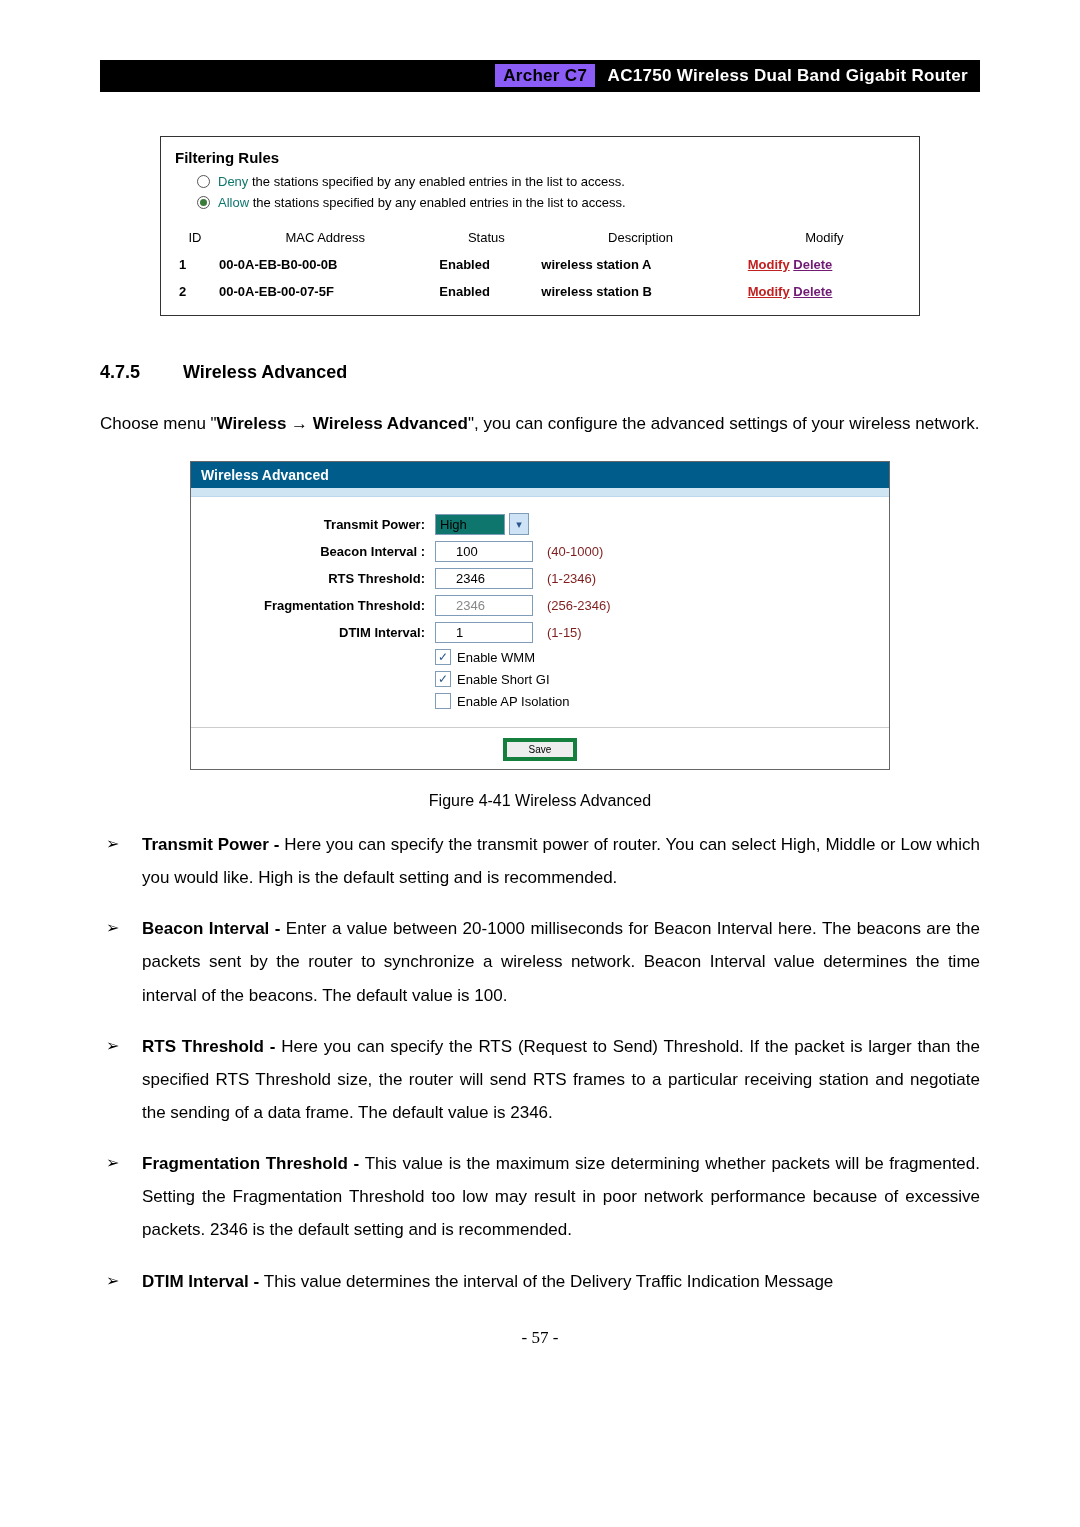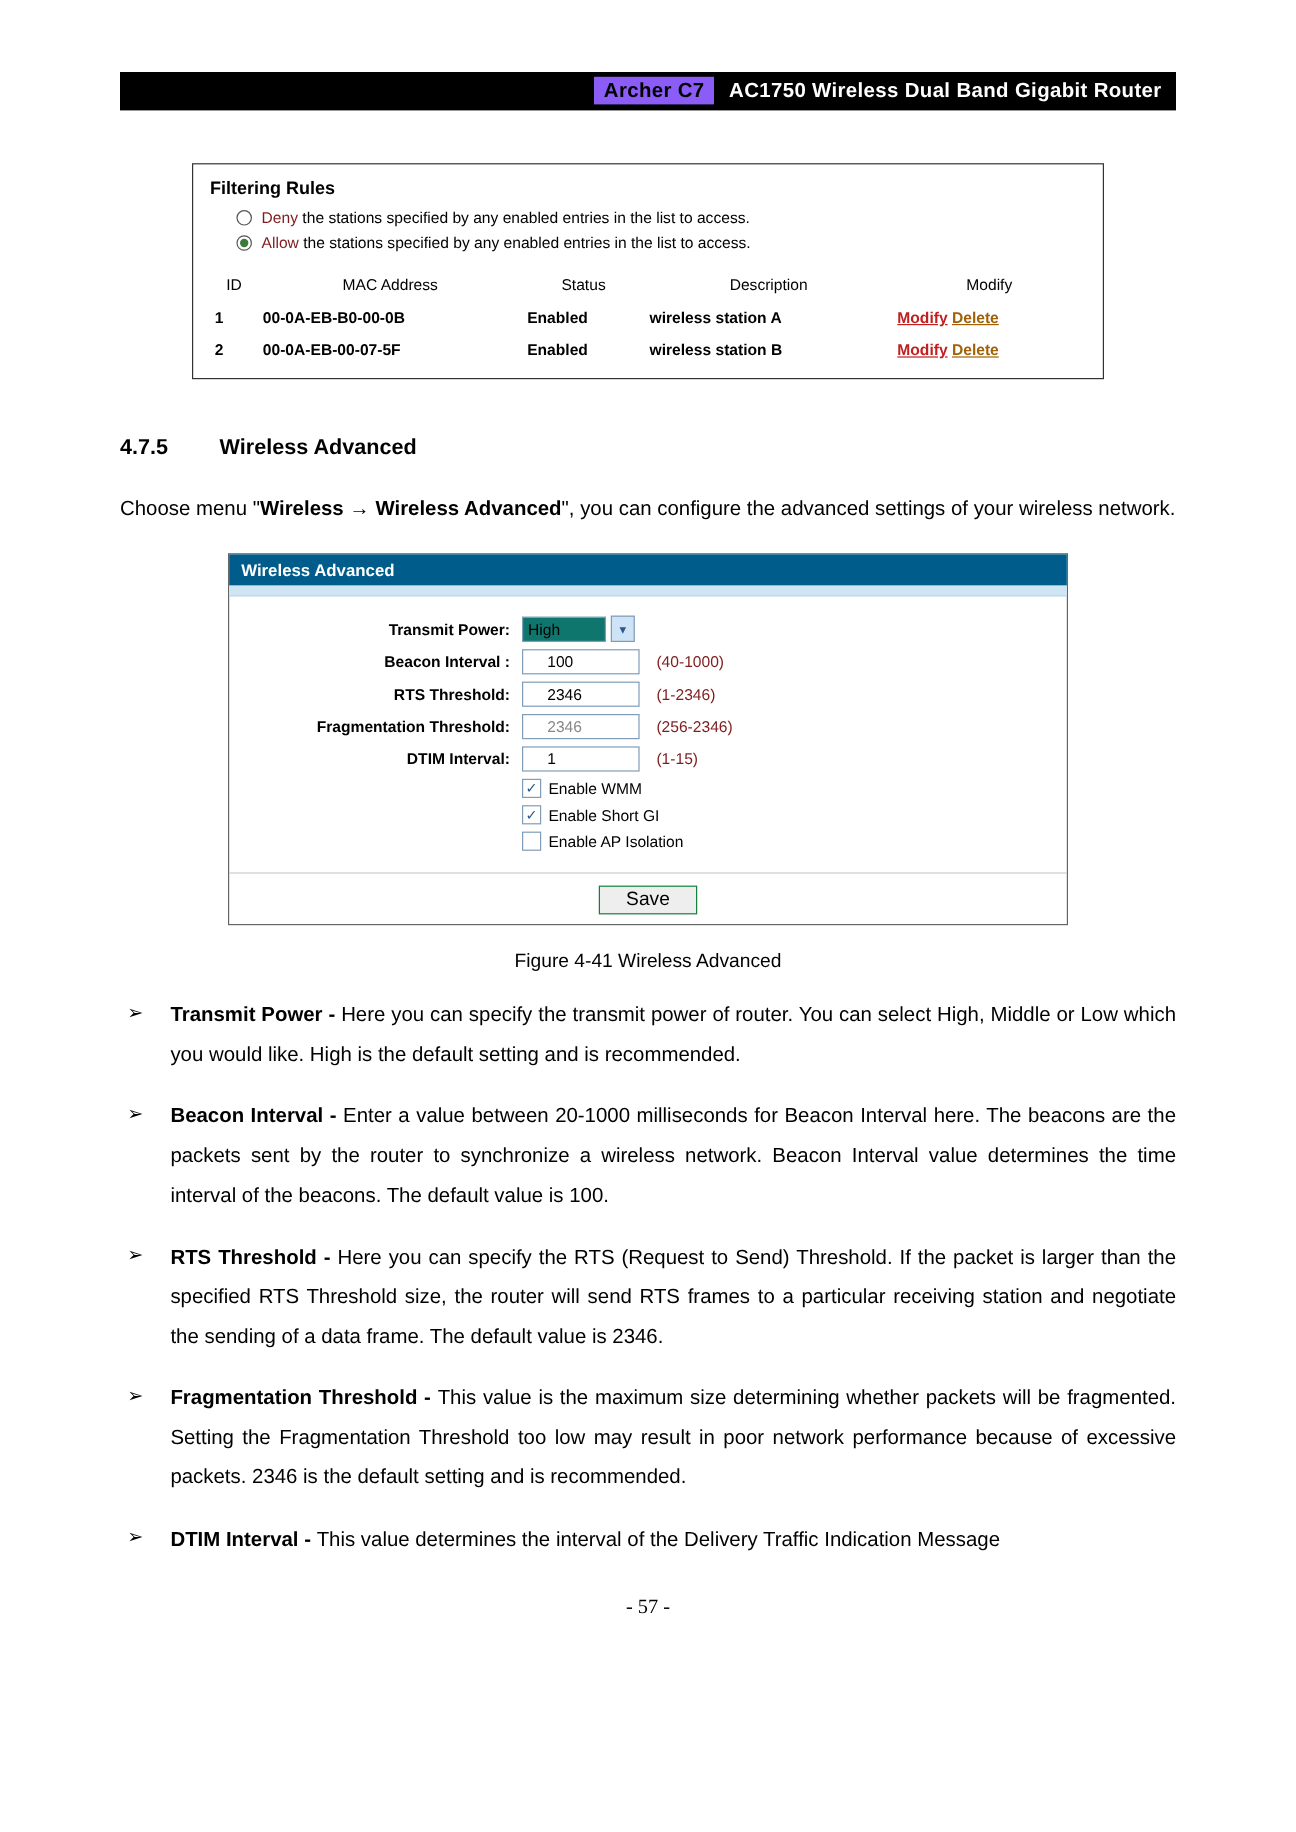--- a/index.html
+++ b/index.html
@@ -59,21 +59,21 @@
     align-items: center;
     justify-content: center;
     box-sizing: border-box;
   }
   .radio-circle.selected::after {
     content: "";
     width: 7px; height: 7px;
     background: #3a7a3a;
     border-radius: 50%;
   }
-  .radio-row .keyword { color: #7f1d1d; }
+  .radio-row .keyword { color: #0f766e; }
   .filter-table {
     width: 100%;
     margin-top: 14px;
     border-collapse: collapse;
     font-size: 13px;
   }
   .filter-table th {
     text-align: center;
     font-weight: normal;
     padding: 6px 4px;
@@ -82,21 +82,21 @@
     text-align: left;
     font-weight: bold;
     padding: 6px 4px;
   }
   .link-modify, .link-delete {
     color: #1a36ff;
     text-decoration: underline;
     cursor: pointer;
   }
   .link-modify { color: #c02020; text-decoration: underline; }
-  .link-delete { color: #a16207; text-decoration: underline; }
+  .link-delete { color: #701a75; text-decoration: underline; }
 
   .section-heading {
     margin-top: 46px;
     font-weight: bold;
     font-size: 18px;
   }
   .section-heading .num {
     display: inline-block;
     width: 78px;
   }
@@ -187,24 +187,24 @@
     font-size: 12px;
     color: #2a578d;
   }
   .wa-save-row {
     border-top: 1px solid #ccc;
     text-align: center;
     padding: 10px 0 8px 0;
   }
   .save-btn {
     display: inline-block;
-    border: 1px solid #15803d;
+    border: 4px solid #15803d;
     background: #eee;
     padding: 2px 22px;
-    font-size: 16px;
+    font-size: 10px;
     cursor: pointer;
   }
 
   .figure-caption {
     text-align: center;
     margin-top: 22px;
     font-size: 16px;
   }
 
   ul.bullets {

